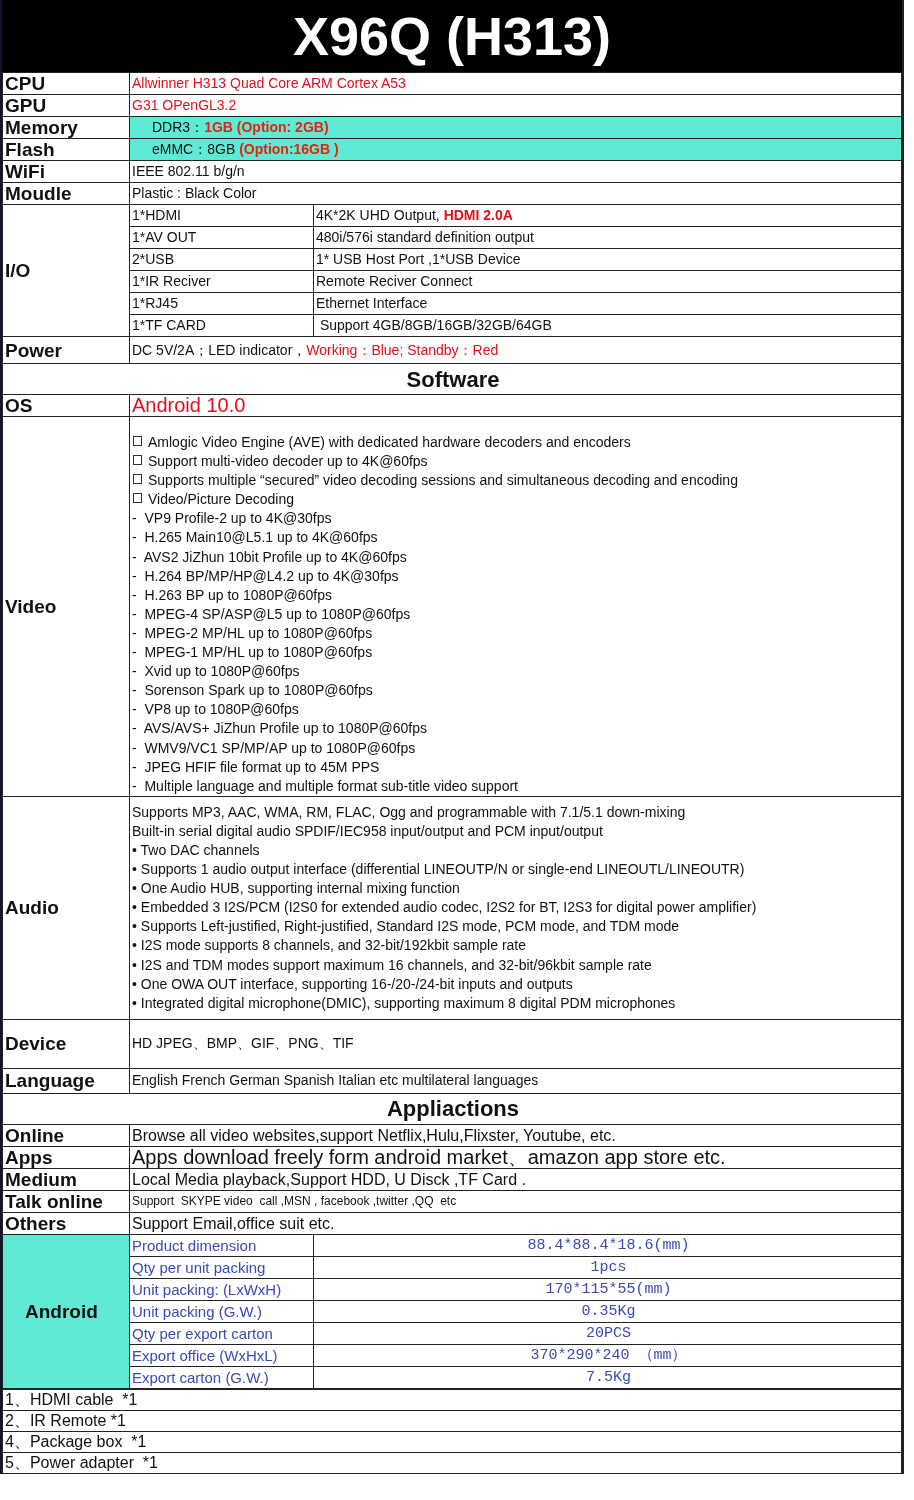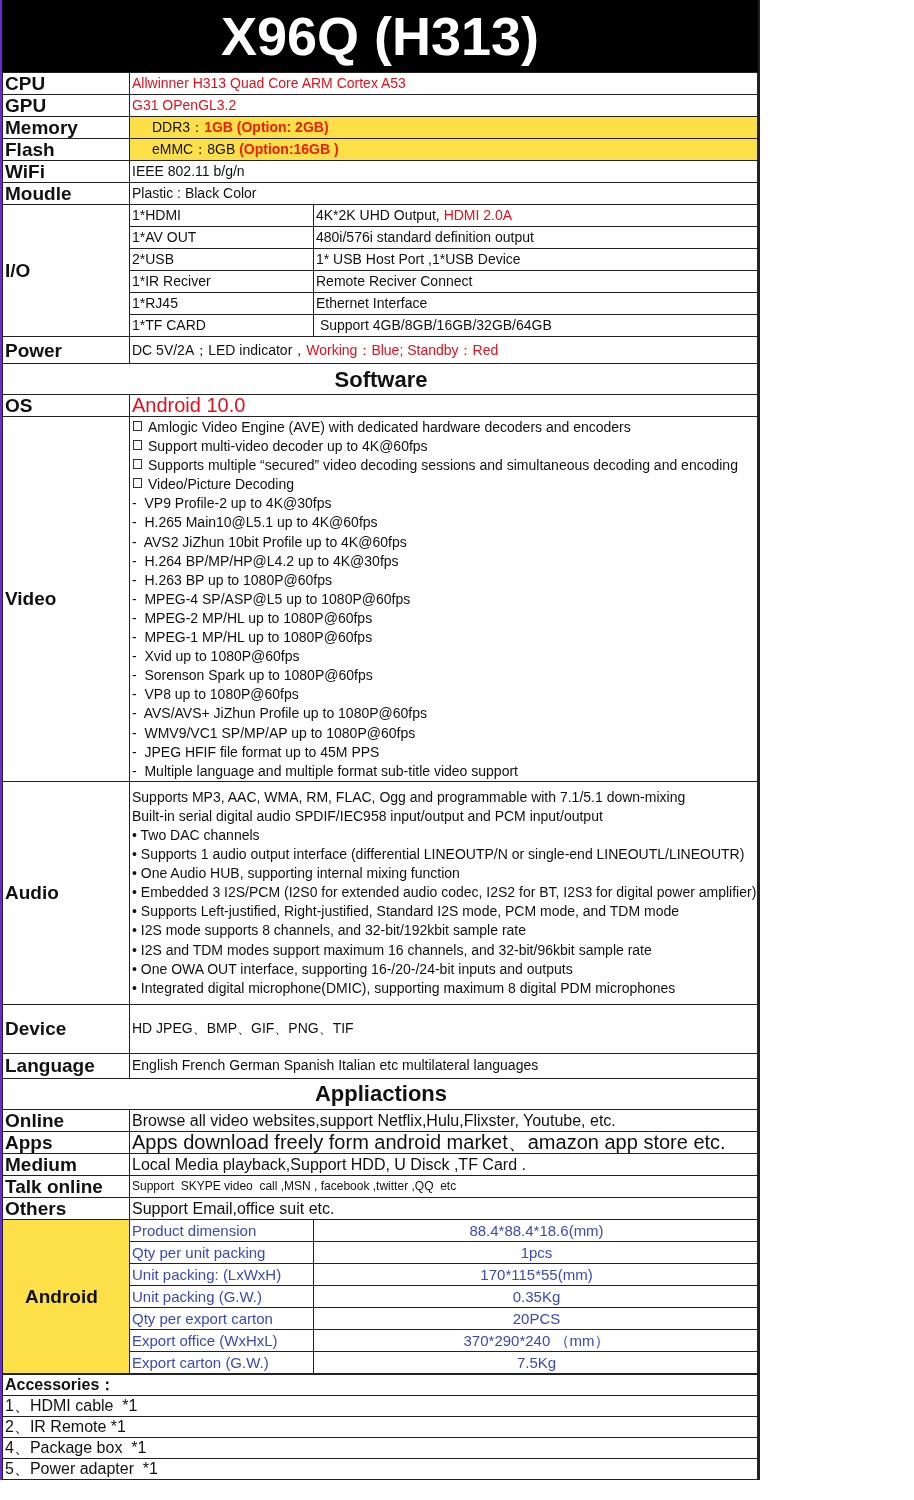--- a/index.html
+++ b/index.html
@@ -1,30 +1,30 @@
 <!DOCTYPE html>
 <html><head>
 <meta charset="utf-8">
 <style>
   html, body { margin: 0; padding: 0; background: #ffffff; }
   body { width: 914px; height: 1500px; overflow: hidden; font-family: "Liberation Sans", sans-serif; color: #111; }
-  .sheet { position: relative; width: 760px; border-left: 2px solid #6d28d9; border-right: 2px solid #222; box-sizing: border-box; }
+  .sheet { position: relative; width: 904px; border-left: 2px solid #0f172a; border-right: 2px solid #222; box-sizing: border-box; }
   .title-bar { height: 72px; background: #000; color: #fff; display: flex; align-items: center; justify-content: center; font-weight: bold; font-size: 54px; letter-spacing: 0px; }
   table { border-collapse: collapse; width: 100%; table-layout: fixed; }
   td { border: 1px solid #222; padding: 0 0 0 2px; font-size: 14px; line-height: 17px; vertical-align: middle; white-space: nowrap; overflow: hidden; }
   td.label { width: 125px; font-weight: bold; font-size: 19px; }
   tr.row-22 td { height: 21px; }
   .red { color: #e0101c; }
-  .red-bold { color: #e0101c; font-weight: normal; }
+  .red-bold { color: #e0101c; font-weight: bold; }
   .orange-bold { color: #e8200e; font-weight: bold; }
-  .yellow { background: #fde047; padding-left: 22px; }
+  .yellow { background: #5eead4; padding-left: 22px; }
   .section-head { text-align: center; font-weight: bold; font-size: 22px; height: 30px; }
   .list-line { display: block; line-height: 19.1px; }
   .blue { color: #3a4ab5; font-size: 15px; }
-  .blue-val { color: #3a4ab5; font-size: 15px; text-align: center; }
+  .blue-val { color: #3a4ab5; font-size: 15px; text-align: center; font-family: Liberation Mono, monospace; }
   .acc td { font-size: 16px; height: 20px; padding-left: 2px; }
   .acc td.acc-head { font-weight: bold; }
   .sq { display: inline-block; width: 7px; height: 8px; border: 1px solid #333; margin: 0 6px 0 1px; vertical-align: 1px; }
 </style>
 </head>
 <body>
 
 <div class="sheet">
   <div class="title-bar">X96Q (H313)</div>
 
@@ -90,21 +90,21 @@
     </tr>
     <tr>
       <td colspan="3" class="section-head">Software</td>
     </tr>
     <tr class="row-22">
       <td class="label">OS</td>
       <td colspan="2" class="red" style="font-size:20px">Android 10.0</td>
     </tr>
     <tr>
       <td class="label">Video</td>
-      <td colspan="2" style="height:362px;padding-top:1px">
+      <td colspan="2" style="height:362px;padding-top:16px">
         <div id="video-list">
               <span class="list-line"><span class="sq"></span><span>Amlogic Video Engine (AVE) with dedicated hardware decoders and encoders</span></span>
               <span class="list-line"><span class="sq"></span><span>Support multi-video decoder up to 4K@60fps</span></span>
               <span class="list-line"><span class="sq"></span><span>Supports multiple “secured” video decoding sessions and simultaneous decoding and encoding</span></span>
               <span class="list-line"><span class="sq"></span><span>Video/Picture Decoding</span></span>
               <span class="list-line"><span style="white-space: pre;">-  </span><span>VP9 Profile-2 up to 4K@30fps</span></span>
               <span class="list-line"><span style="white-space: pre;">-  </span><span>H.265 Main10@L5.1 up to 4K@60fps</span></span>
               <span class="list-line"><span style="white-space: pre;">-  </span><span>AVS2 JiZhun 10bit Profile up to 4K@60fps</span></span>
               <span class="list-line"><span style="white-space: pre;">-  </span><span>H.264 BP/MP/HP@L4.2 up to 4K@30fps</span></span>
               <span class="list-line"><span style="white-space: pre;">-  </span><span>H.263 BP up to 1080P@60fps</span></span>
@@ -197,23 +197,20 @@
     </tr>
     <tr class="row-22">
       <td class="blue">Export carton (G.W.)</td>
       <td class="blue-val">7.5Kg</td>
     </tr>
   </tbody>
     </table>
 
   <table class="acc">
     <tbody>
-        <tr>
-          <td class="acc-head">Accessories：</td>
-        </tr>
     <tr>
           <td style="white-space:pre">1、HDMI cable  *1</td>
         </tr>
     <tr>
           <td style="white-space:pre">2、IR Remote *1</td>
         </tr>
     <tr>
           <td style="white-space:pre">4、Package box  *1</td>
         </tr>
     <tr>

